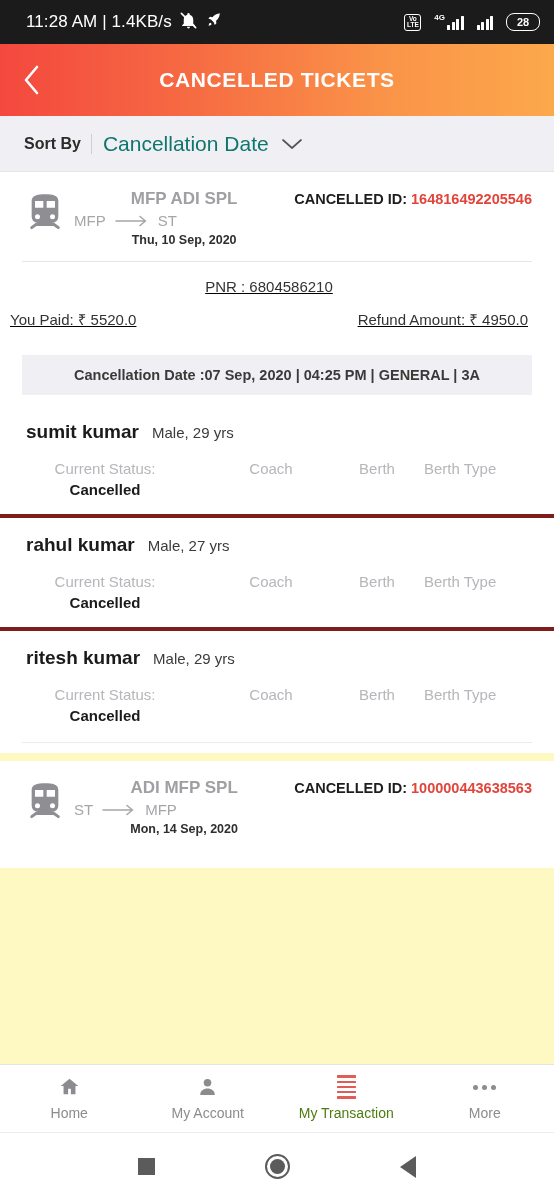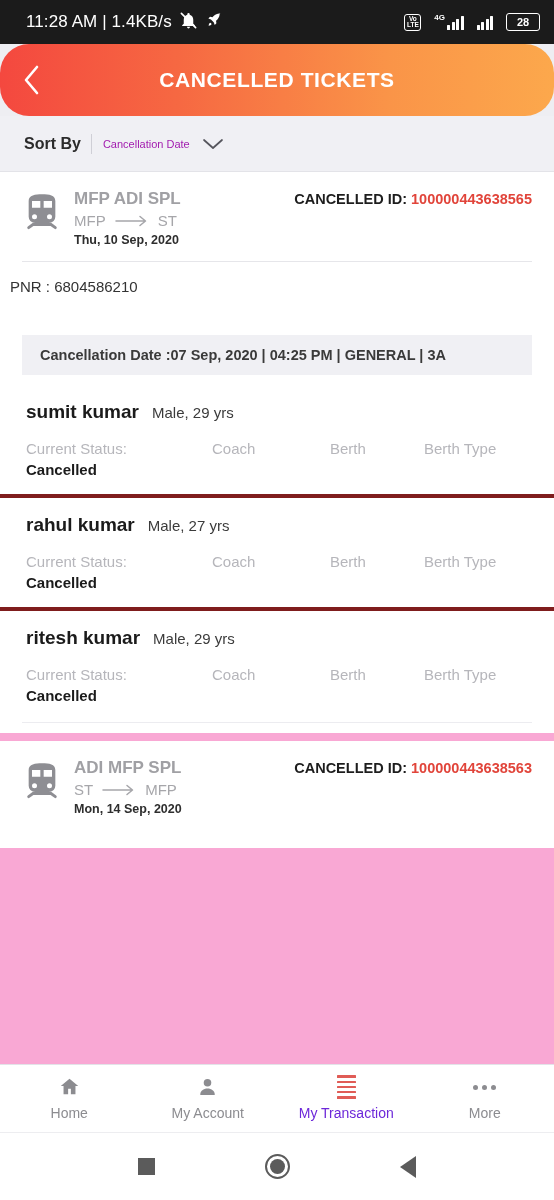--- a/index.html
+++ b/index.html
@@ -28,68 +28,68 @@
   }
   .sig { display: flex; align-items: flex-end; gap: 1.5px; height: 15px; }
   .sig i { width: 3px; background: #fff; display: block; border-radius: .5px; }
   .sig i:nth-child(1) { height: 5px; }
   .sig i:nth-child(2) { height: 8px; }
   .sig i:nth-child(3) { height: 11px; }
   .sig i:nth-child(4) { height: 14px; }
   .sig-wrap { display: flex; align-items: flex-start; gap: 2px; }
   .g4 { font-size: 8px; font-weight: bold; line-height: 8px; margin-top: -1px; }
   .battery {
-    border: 1.6px solid #fff; border-radius: 3px; height: 18px; min-width: 34px;
+    border: 1.6px solid #fff; border-radius: 8px; height: 18px; min-width: 34px;
     display: flex; align-items: center; justify-content: center;
     font-size: 11px; font-weight: bold; padding: 0 8px;
   }
 
   
   .appbar {
     height: 72px; flex: 0 0 72px;
     background: linear-gradient(90deg, #f4483f 0%, #f66842 32%, #fa9448 70%, #fca84c 100%);
-    display: flex; align-items: center; position: relative; border-radius: 29px;
+    display: flex; align-items: center; position: relative;
   }
   .back-btn { width: 62px; display: flex; align-items: center; justify-content: center; height: 100%; }
   .back-btn svg { display: block; }
   .appbar-title {
     position: absolute; left: 0; right: 0; text-align: center;
     color: #ffffff; font-size: 21px; font-weight: bold; letter-spacing: .6px;
     pointer-events: none;
   }
 
   
   .sortbar {
     flex: 0 0 56px; height: 56px; background: #f0f0f4;
     display: flex; align-items: center; padding-left: 24px; gap: 0;
     border-bottom: 1px solid #e3e3e8;
   }
   .sort-label { font-size: 16px; color: #2b2b2b; font-weight: bold; padding-right: 10px; }
   .sort-div { width: 1px; height: 20px; background: #cfcfd6; }
-  .sort-value { font-size: 11px; color: #a21caf; padding-left: 11px; }
+  .sort-value { font-size: 21px; color: #0f766e; padding-left: 11px; }
   .sort-caret { margin-left: 12px; display: flex; align-items: center; }
 
   
-  .content { flex: 1 1 auto; overflow: hidden; background: #f9a8d4; }
+  .content { flex: 1 1 auto; overflow: hidden; background: #fef9c3; text-align: center; }
 
   .card { background: #ffffff; margin-bottom: 8px; }
 
   .card-head { display: flex; padding: 16px 22px 14px 22px; align-items: flex-start; }
   .train-icon { width: 46px; flex: 0 0 46px; padding-top: 2px; }
   .train-meta { flex: 1 1 auto; padding-left: 6px; }
   .train-name { font-size: 17px; font-weight: bold; color: #a0a0a4; line-height: 21px; }
   .route { display: flex; align-items: center; gap: 9px; font-size: 15px; color: #a6a6aa; margin-top: 2px; line-height: 19px; }
   .route .arrow { display: flex; align-items: center; }
   .travel-date { font-size: 12.5px; color: #2e2e2e; font-weight: bold; margin-top: 3px; }
   .cid { flex: 0 0 auto; padding-top: 3px; font-size: 14.5px; font-weight: bold; color: #1d1d1d; white-space: nowrap; }
   .cid .num { color: #e1443a; font-weight: bold; }
 
   .divider { height: 1px; background: #e6e6ea; margin: 0 22px; }
 
-  .pnr-block { padding: 16px 26px 12px 10px; }
+  .pnr-block { padding: 16px 26px 12px 10px; text-decoration: underline; }
   .pnr-line { font-size: 15px; color: #333333; margin-bottom: 14px; }
   .money-row { display: flex; justify-content: space-between; font-size: 15px; color: #333333; }
 
   .cancel-banner {
     margin: 14px 22px 0 22px; background: #f0f0f4;
     font-size: 14.5px; font-weight: bold; color: #3a3a3a;
     padding: 11px 18px; line-height: 18px;
   }
 
   .pax-list { padding: 10px 0 2px 0; }
@@ -111,21 +111,21 @@
   .card2-bottom { height: 18px; }
 
   
   .bottomnav {
     flex: 0 0 68px; height: 68px; background: #ffffff;
     border-top: 1px solid #e3e3e8;
     display: flex; align-items: center;
   }
   .nav-item { flex: 1 1 0; display: flex; flex-direction: column; align-items: center; gap: 7px; }
   .nav-label { font-size: 14px; color: #8c8c90; }
-  .nav-item.active .nav-label { color: #6d28d9; text-align: center; }
+  .nav-item.active .nav-label { color: #4d7c0f; text-align: center; }
   .nav-ico { height: 22px; display: flex; align-items: center; justify-content: center; }
 
   
   .list-ico { width: 19px; display: flex; flex-direction: column; gap: 2.6px; }
   .list-ico span { display: block; height: 2.6px; background: #e05c56; border-radius: .5px; }
   .dots-ico { display: flex; gap: 4px; align-items: center; }
   .dots-ico i { width: 5px; height: 5px; border-radius: 50%; background: #8c8c90; display: block; }
 
   
   .androidnav {
@@ -223,28 +223,32 @@
               <svg width="34" height="12" viewBox="0 0 34 12">
                   <path d="M1 6h29M25 1.5L30.5 6 25 10.5" stroke="#a6a6aa" stroke-width="1.5" fill="none" stroke-linecap="round" stroke-linejoin="round"></path>
                 </svg>
             </span>
             <span>ST</span>
           </div>
           <div class="travel-date">Thu, 10 Sep, 2020</div>
         </div>
         <div class="cid">
           <span>CANCELLED ID:</span>
-          <span class="num">100000443638565</span>
+          <span class="num">164816492205546</span>
         </div>
       </div>
 
       <div class="divider"></div>
 
       <div class="pnr-block">
         <div class="pnr-line">PNR : 6804586210</div>
+        <div class="money-row">
+          <span>You Paid: ₹ 5520.0</span>
+          <span>Refund Amount: ₹ 4950.0</span>
+        </div>
       </div>
 
       <div class="cancel-banner">Cancellation Date :07 Sep, 2020 | 04:25 PM | GENERAL  | 3A</div>
 
       <div class="pax-list">
 
         <div class="pax">
           <div class="pax-name-row">
             <span class="pax-name">sumit kumar</span>
             <span class="pax-sub">Male, 29 yrs</span>

